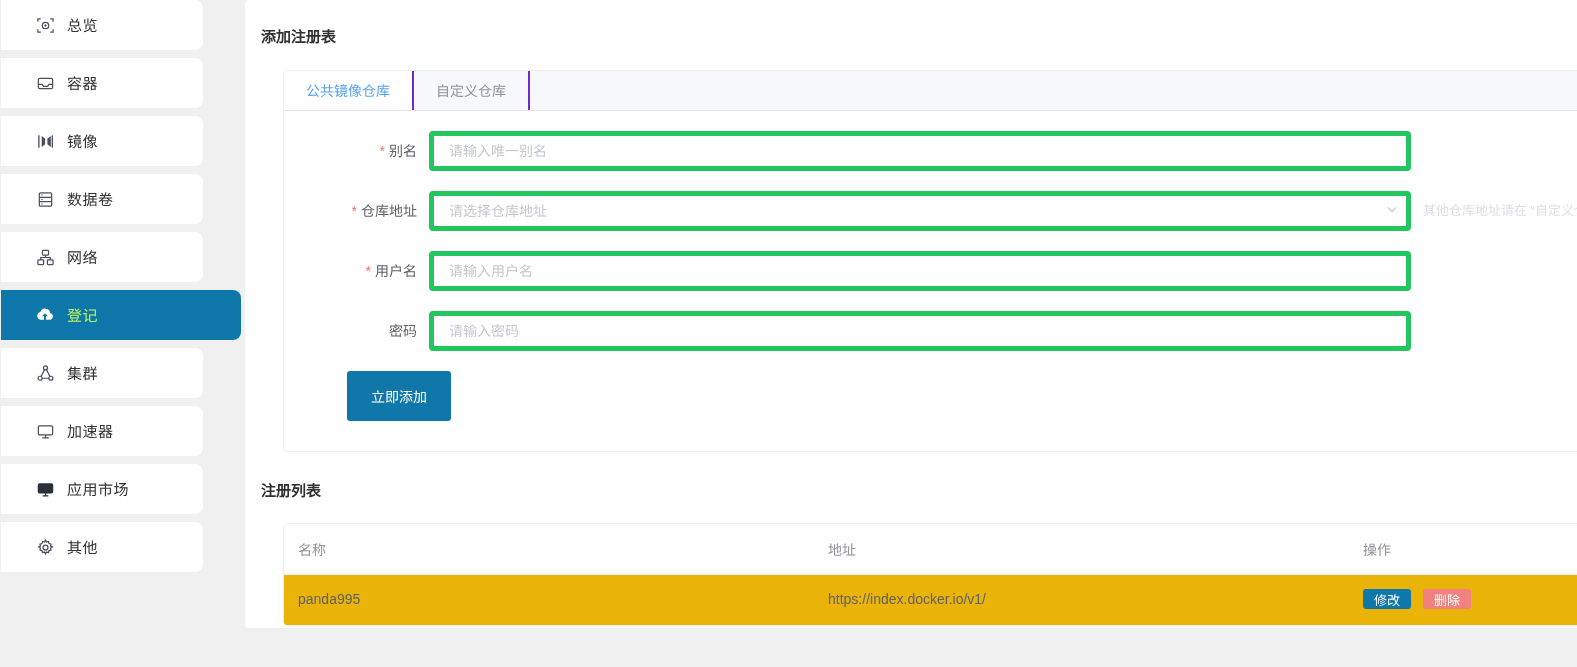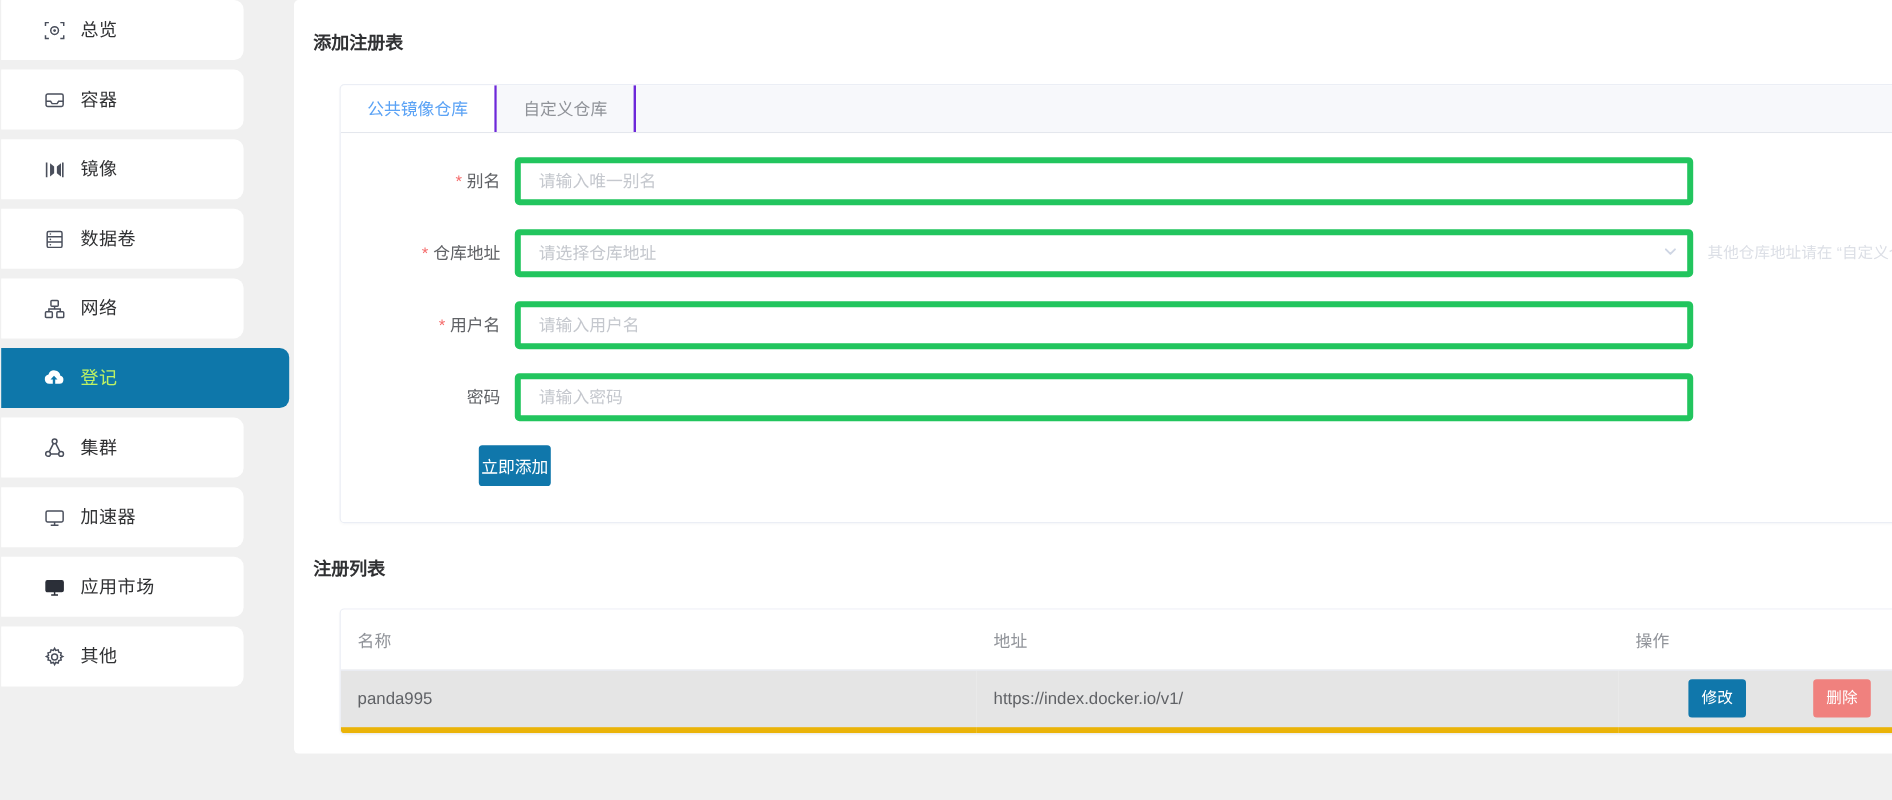--- a/index.html
+++ b/index.html
@@ -167,23 +167,23 @@
   .field-hint {
     margin-left: 12px;
     font-size: 13px;
     color: #dcdfe6;
     white-space: nowrap;
     line-height: 40px;
   }
 
   .submit-row { display: flex; align-items: center; }
   .btn-primary {
-    margin-left: 115px;
-    height: 34px;
-    padding: 0 2px;
+    margin-left: 63px;
+    height: 50px;
+    padding: 0 24px;
     background: #1077ab;
     color: #ffffff;
     border: none;
     border-radius: 3px;
     font-size: 14px;
     cursor: pointer;
     font-family: "Liberation Sans", "DejaVu Sans", sans-serif;
   }
 
   
@@ -210,40 +210,39 @@
     height: 50px;
     padding: 0 0 0 14px;
     border-bottom: 1px solid #ebeef5;
     background: #fff;
   }
   table.reg-table td {
     height: 50px;
     padding: 0 0 0 14px;
     font-size: 14px;
     color: #606266;
-    border-bottom: 5px solid #eab308;
-    background: #e5e5e5;
+    border-bottom: 1px solid #eab308;
+    background: #eab308;
   }
   .col-name { width: 530px; }
   .col-addr { width: 535px; }
   .col-act  { width: 385px; }
 
   .tbl-btn {
     display: inline-block;
-    height: 32px;
+    height: 20px;
     line-height: 24px;
     padding: 0 11px;
     font-size: 13px;
     color: #fff;
     border: none;
     border-radius: 3px;
     cursor: pointer;
     margin-right: 8px;
     font-family: "Liberation Sans", "DejaVu Sans", sans-serif;
-    margin-left: 44px;
   }
   .tbl-btn.edit { background: #1077ab; }
   .tbl-btn.del  { background: #f0817e; }
 </style>
 </head>
 <body>
 
 <div id="app">
 
   <nav class="sidebar">

